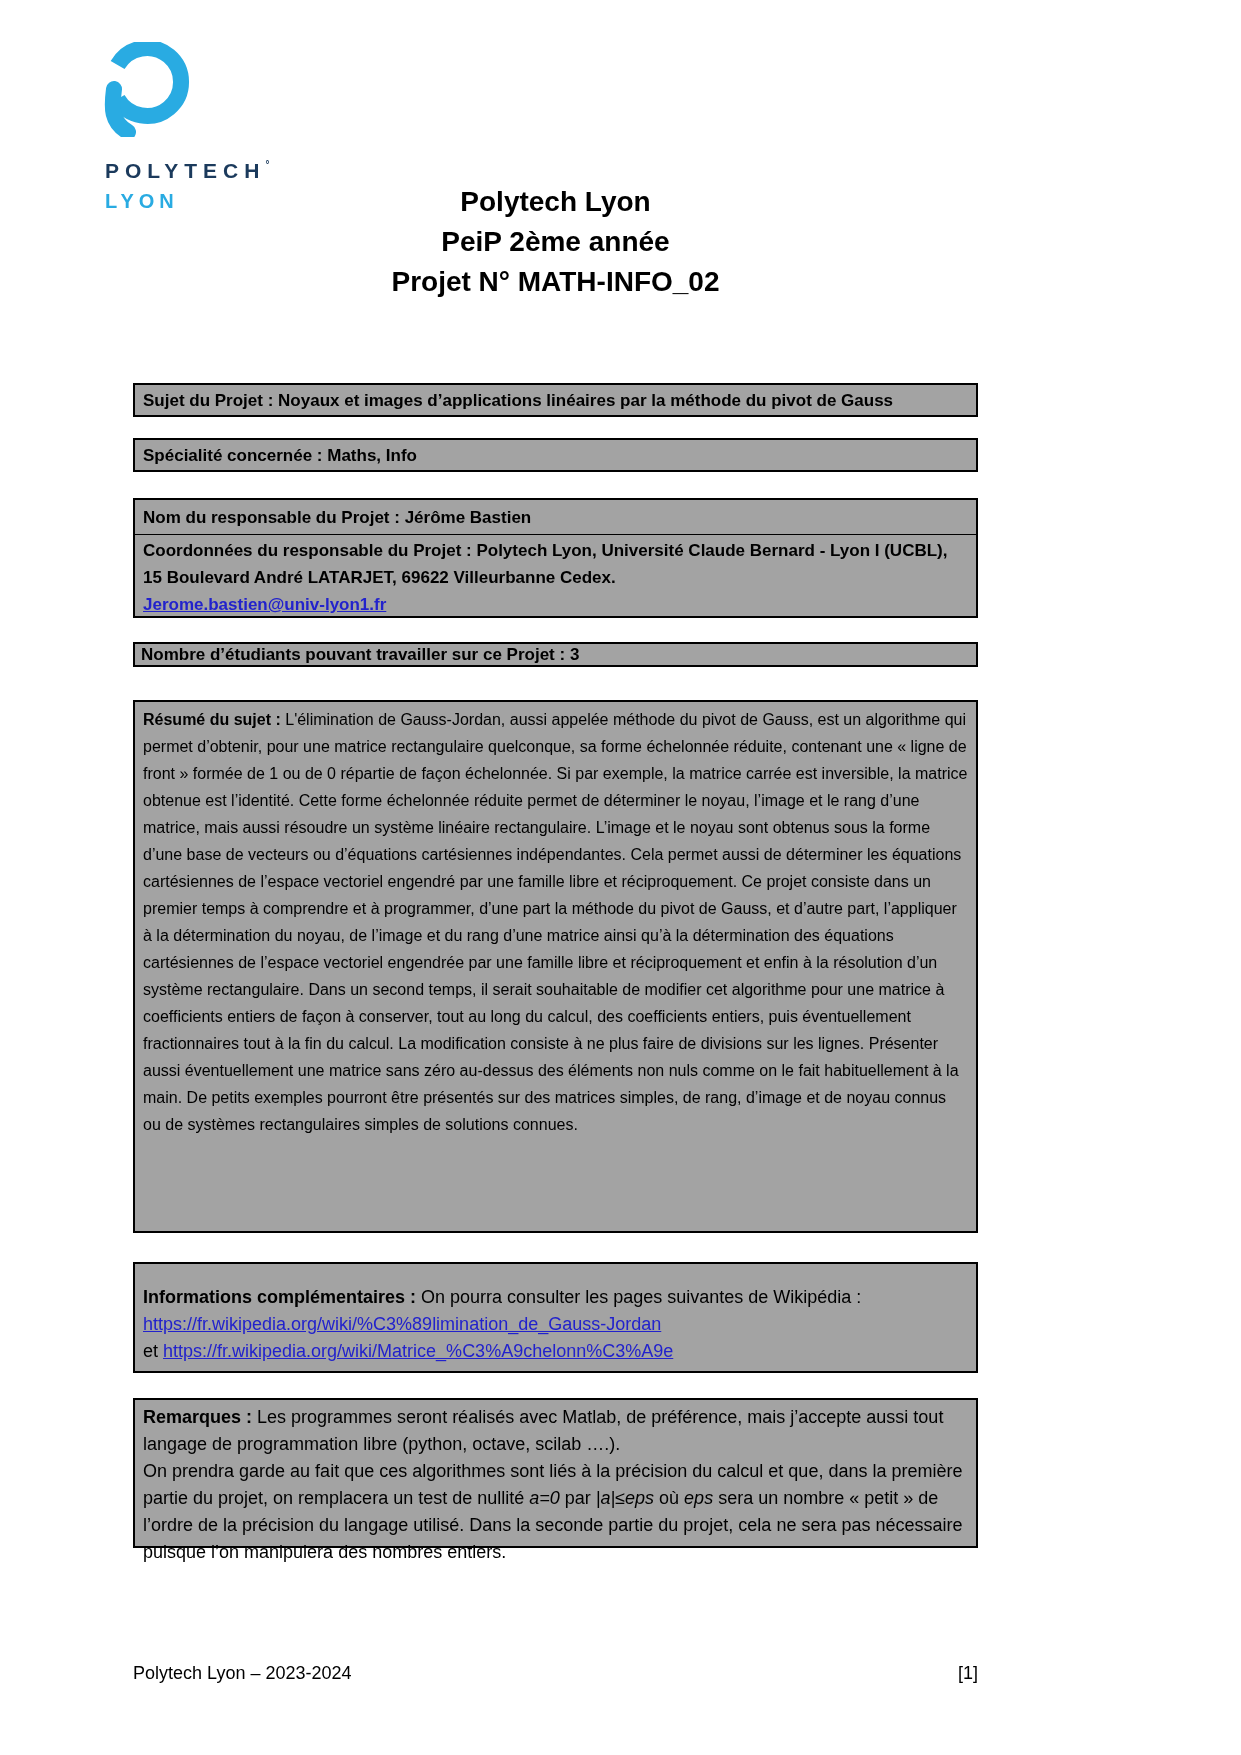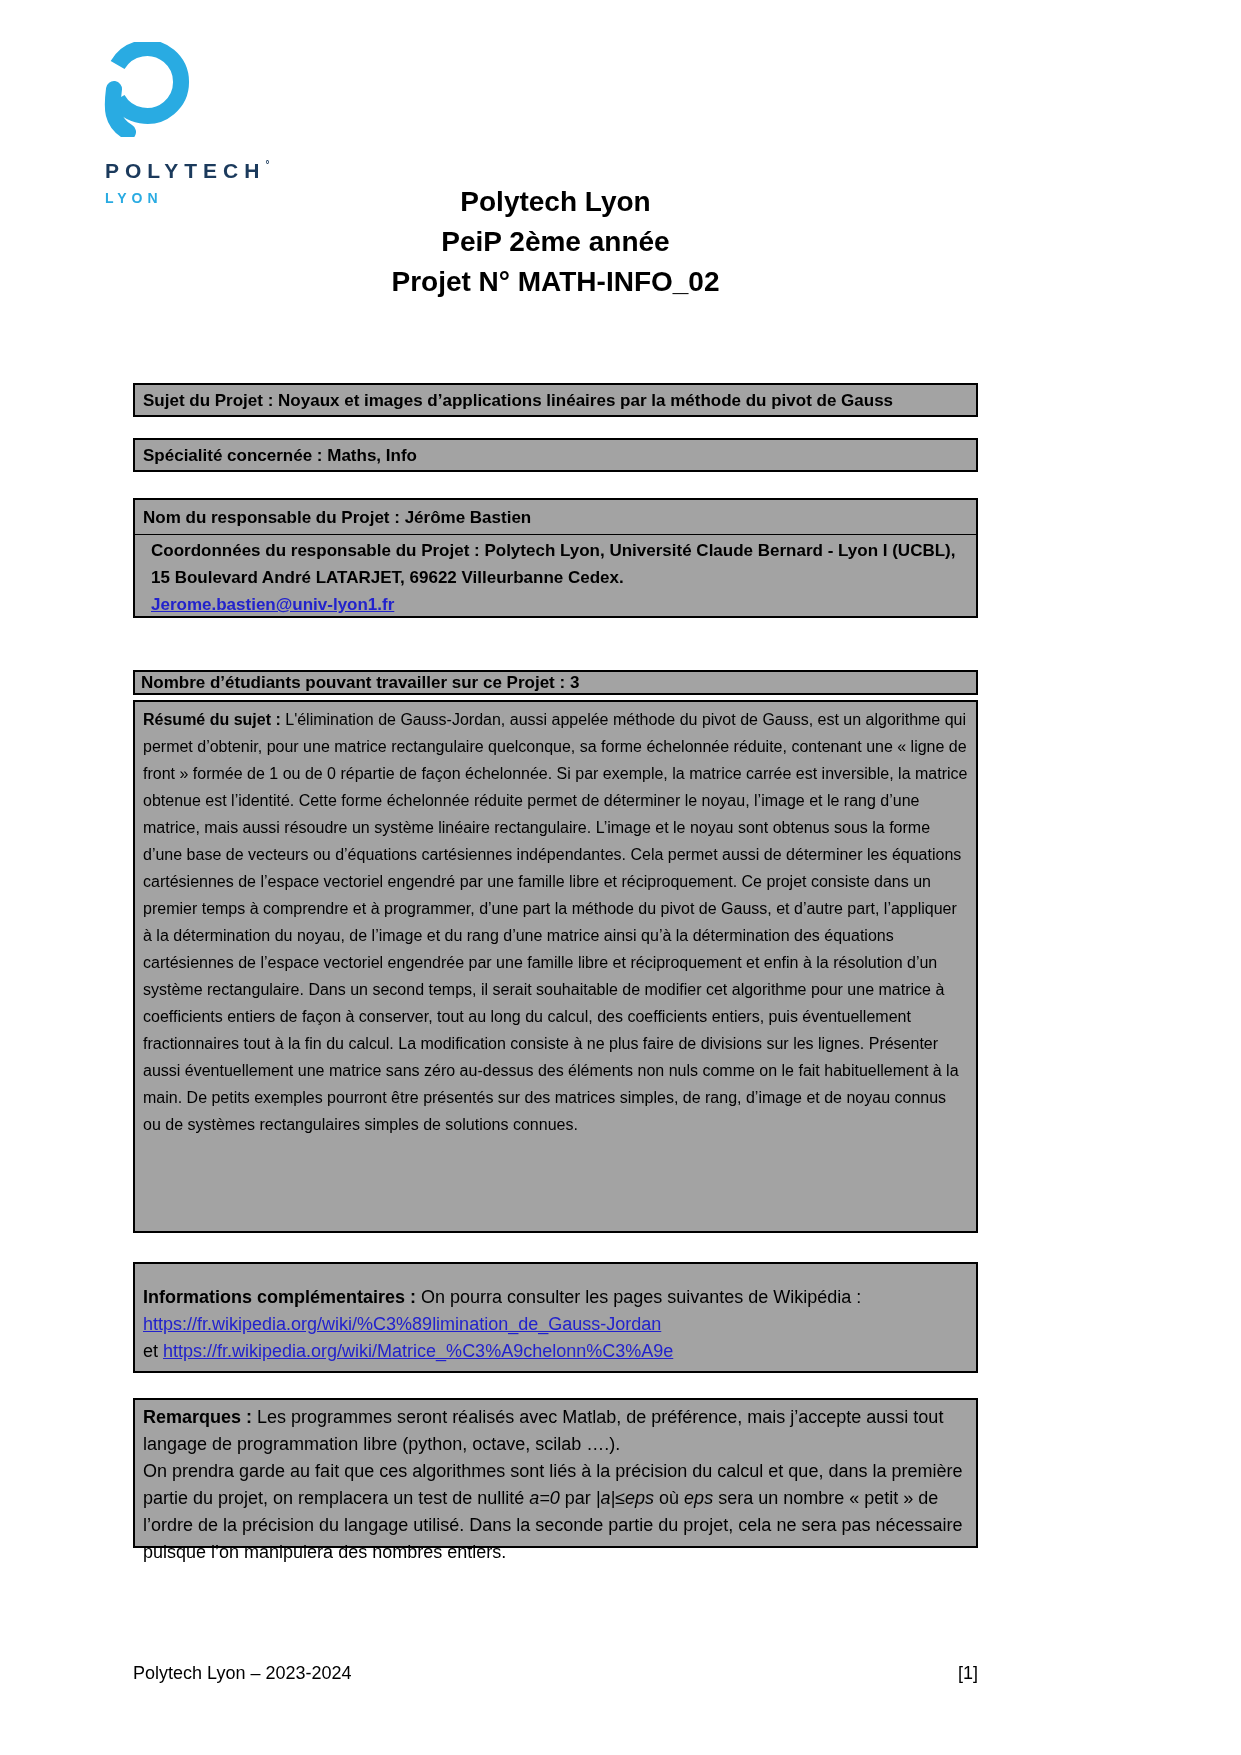--- a/index.html
+++ b/index.html
@@ -11,21 +11,21 @@
     font-family:"Liberation Sans","DejaVu Sans",sans-serif;
     color:#000;
     overflow:hidden;
   }
   
   .logo{position:absolute;left:95px;top:42px;width:300px;height:100px;display:flex;flex-direction:column;}
   .logo-mark{width:100px;height:95px;flex:0 0 auto;}
   .logo-text{margin-left:10px;padding-top:22px;}
   .brand{font-size:21px;font-weight:bold;letter-spacing:6px;color:#1b3a5c;white-space:nowrap;}
   .brand sup{font-size:10px;letter-spacing:0;vertical-align:10px;}
-  .brand-sub{font-size:14px;font-weight:bold;letter-spacing:5px;color:#29abe2;margin-top:7px;}
+  .brand-sub{font-size:20px;font-weight:bold;letter-spacing:5px;color:#29abe2;margin-top:7px;}
   
   .doc-title{
     position:absolute;left:133px;top:182px;width:845px;
     text-align:center;font-size:28px;font-weight:bold;line-height:40px;
   }
   
   .box{
     position:absolute;left:133px;width:845px;
     border:2px solid #000;box-sizing:border-box;
     font-size:17px;line-height:27px;
@@ -33,22 +33,22 @@
     background:#a3a3a3;
   }
   .b{font-weight:bold;}
   .i{font-style:italic;}
   .oneline{white-space:nowrap;overflow:hidden;display:flex;align-items:center;}
   .link{color:#2222cc;text-decoration:underline;cursor:pointer;}
   .box-sujet{top:383px;height:34px;}
   .box-specialite{top:438px;height:34px;}
   .box-contact{top:498px;height:120px;padding:0;}
   .contact-row1{border-bottom:1.5px solid #000;padding:2px 8px;height:30px;display:flex;align-items:center;white-space:nowrap;overflow:hidden;}
-  .contact-row2{padding:2px 16px;}
-  .box-nombre{top:670px;height:25px;padding-left:6px;}
+  .contact-row2{padding:2px 8px;}
+  .box-nombre{top:642px;height:25px;padding-left:6px;}
   .box-resume{top:700px;height:533px;font-size:16px;padding:4px 8px;}
   .box-infos{top:1262px;height:111px;font-size:18px;padding:20px 8px;}
   .box-remarques{top:1398px;height:150px;font-size:18px;padding:4px 8px;}
   
   .footer{
     position:absolute;left:133px;top:1640px;width:845px;
     display:flex;justify-content:space-between;
     font-size:18px;
     margin-top:23px;
   }

